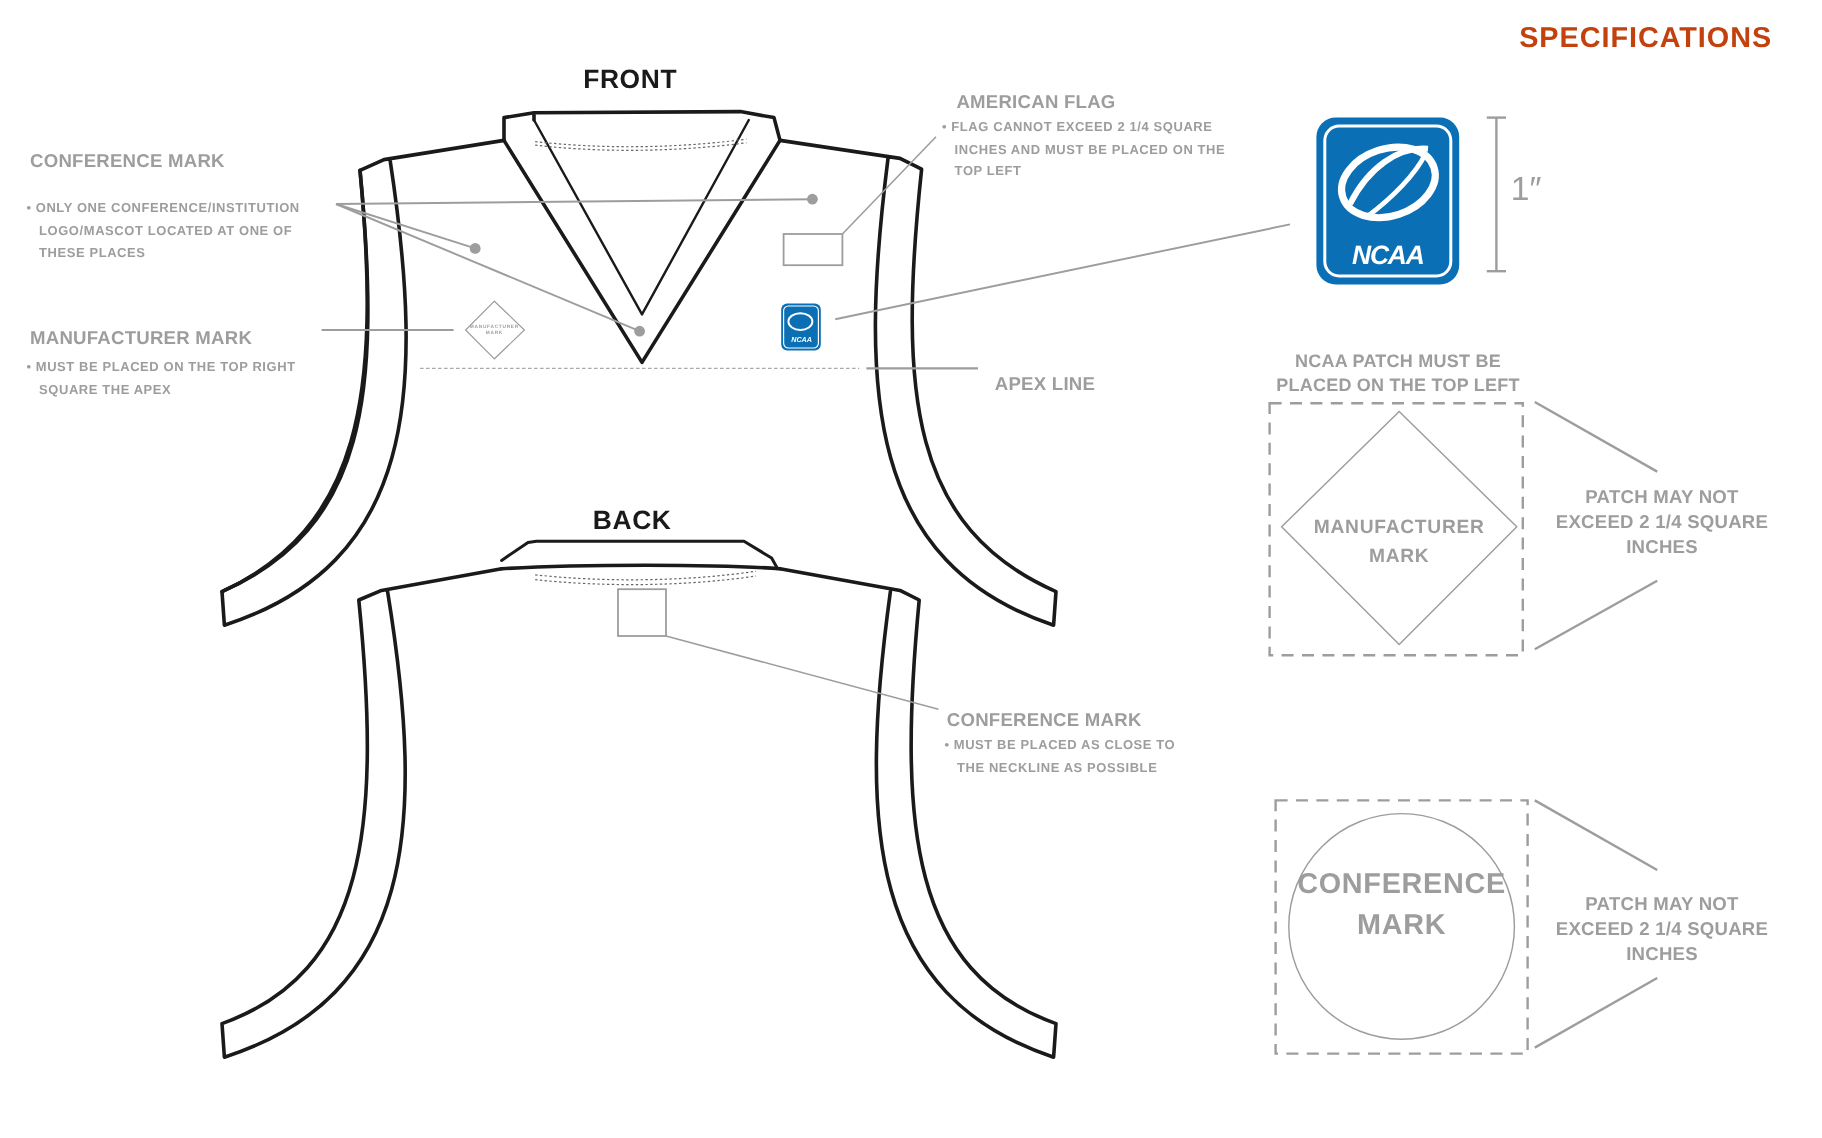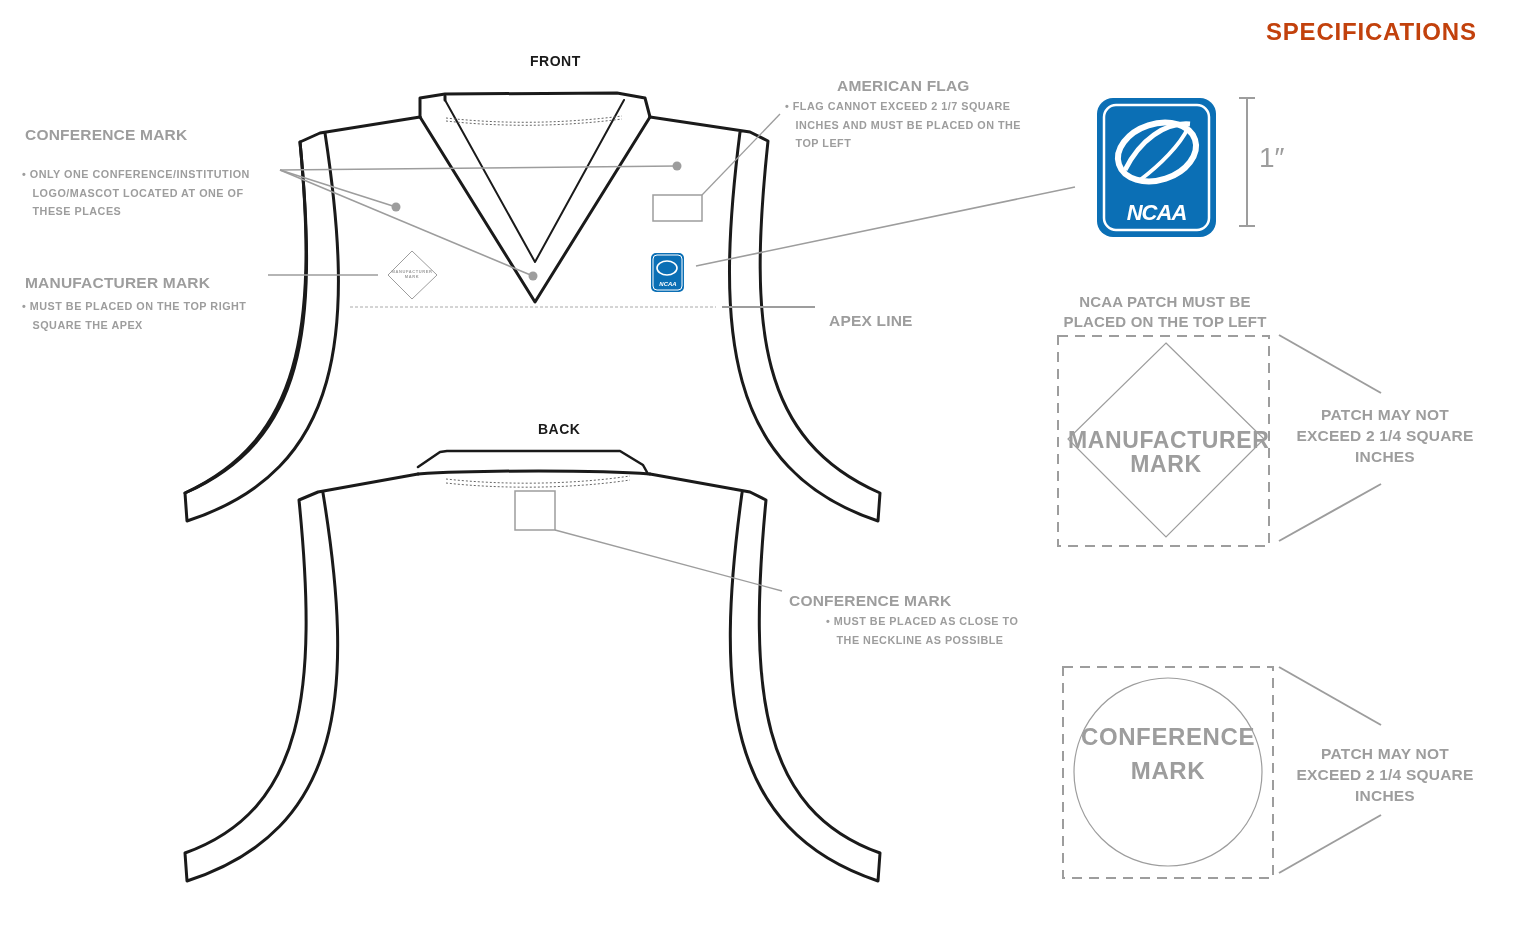--- a/index.html
+++ b/index.html
@@ -1,19 +1,19 @@
 <!DOCTYPE html>
 <html><head>
 <meta charset="utf-8">
 <style>
   html, body { margin:0; padding:0; background:#ffffff; }
   body { width:1518px; height:948px; position:relative; overflow:hidden;
          font-family:"Liberation Sans", "DejaVu Sans", sans-serif; }
   .abs { position:absolute; }
-  .h-title { font-weight:900; font-size:14px; color:#1a1a1a; letter-spacing:0.5px;margin-left:44px; }
+  .h-title { font-weight:900; font-size:22px; color:#1a1a1a; letter-spacing:0.5px; }
   .callout-title { font-weight:900; font-size:15.5px; color:#9d9d9d; letter-spacing:0.2px; white-space:nowrap; }
   .callout-body { font-weight:700; font-size:10.8px; color:#9d9d9d; line-height:18.5px; letter-spacing:0.5px; white-space:pre; }
   .spec-title { font-weight:700; font-size:24px; color:#c2410c; letter-spacing:0.8px; }
   .spec-text { font-weight:700; font-size:15.5px; color:#9d9d9d; line-height:21px; text-align:center; white-space:pre; letter-spacing:0.2px; }
   .mark-text { font-weight:700; color:#9d9d9d; text-align:center; white-space:pre; letter-spacing:0.6px; }
   svg { position:absolute; left:0; top:0; }
 </style>
 </head>
 <body>
 
@@ -112,41 +112,41 @@
 
 <div class="abs callout-title" style="left:25px; top:126px;">CONFERENCE MARK</div>
 <div class="abs callout-body" style="left:22px; top:147px;margin-top:18px;">• ONLY ONE CONFERENCE/INSTITUTION
    LOGO/MASCOT LOCATED AT ONE OF
    THESE PLACES</div>
 
 <div class="abs callout-title" style="left:25px; top:274px;">MANUFACTURER MARK</div>
 <div class="abs callout-body" style="left:22px; top:297px;">• MUST BE PLACED ON THE TOP RIGHT
    SQUARE THE APEX</div>
 
-<div class="abs callout-title" style="left:797px; top:77px;margin-left:40px;">AMERICAN FLAG</div>
-<div class="abs callout-body" style="left:785px; top:97px;">• FLAG CANNOT EXCEED 2 1/7 SQUARE
+<div class="abs callout-title" style="left:797px; top:77px;">AMERICAN FLAG</div>
+<div class="abs callout-body" style="left:785px; top:97px;">• FLAG CANNOT EXCEED 2 1/4 SQUARE
    INCHES AND MUST BE PLACED ON THE
    TOP LEFT</div>
 
 <div class="abs callout-title" style="left:829px; top:312px;">APEX LINE</div>
 
 <div class="abs callout-title" style="left:789px; top:592px;">CONFERENCE MARK</div>
-<div class="abs callout-body" style="left:787px; top:612px;margin-left:39px;">• MUST BE PLACED AS CLOSE TO
+<div class="abs callout-body" style="left:787px; top:612px;">• MUST BE PLACED AS CLOSE TO
    THE NECKLINE AS POSSIBLE</div>
 
 <div class="abs mark-text" style="left:388px; top:269px; width:48px; font-size:4px; line-height:5px;">MANUFACTURER
 MARK</div>
 <div class="abs" style="left:654px; top:281px; width:28px; text-align:center; color:#fff; font-weight:900; font-style:italic; font-size:6px;">NCAA</div>
 
 <div class="abs" style="left:1097px; top:200px; width:119px; text-align:center; color:#fff; font-weight:900; font-style:italic; font-size:22px; letter-spacing:-1px;">NCAA</div>
 <div class="abs" style="left:1259px; top:142px; font-size:28px; color:#9d9d9d;">1″</div>
 <div class="abs spec-text" style="left:1040px; top:252px; width:250px; font-size:15px; line-height:20px;margin-top:40px;">NCAA PATCH MUST BE
 PLACED ON THE TOP LEFT</div>
 
-<div class="abs mark-text" style="left:1068px; top:428px; width:196px; font-size:23px; line-height:24px;">MANUFACTURER
+<div class="abs mark-text" style="left:1068px; top:428px; width:196px; font-size:16px; line-height:24px;">MANUFACTURER
 MARK</div>
 <div class="abs spec-text" style="left:1275px; top:404px; width:220px;">PATCH MAY NOT
 EXCEED 2 1/4 SQUARE
 INCHES</div>
 
 <div class="abs mark-text" style="left:1074px; top:720px; width:188px; font-size:24px; line-height:34px;">CONFERENCE
 MARK</div>
 <div class="abs spec-text" style="left:1275px; top:743px; width:220px;">PATCH MAY NOT
 EXCEED 2 1/4 SQUARE
 INCHES</div>

